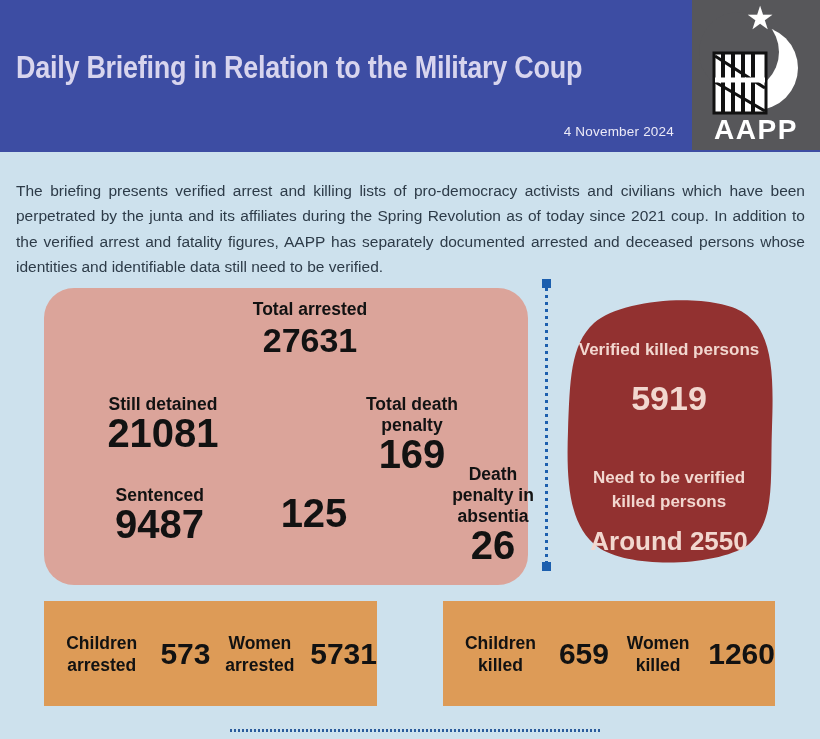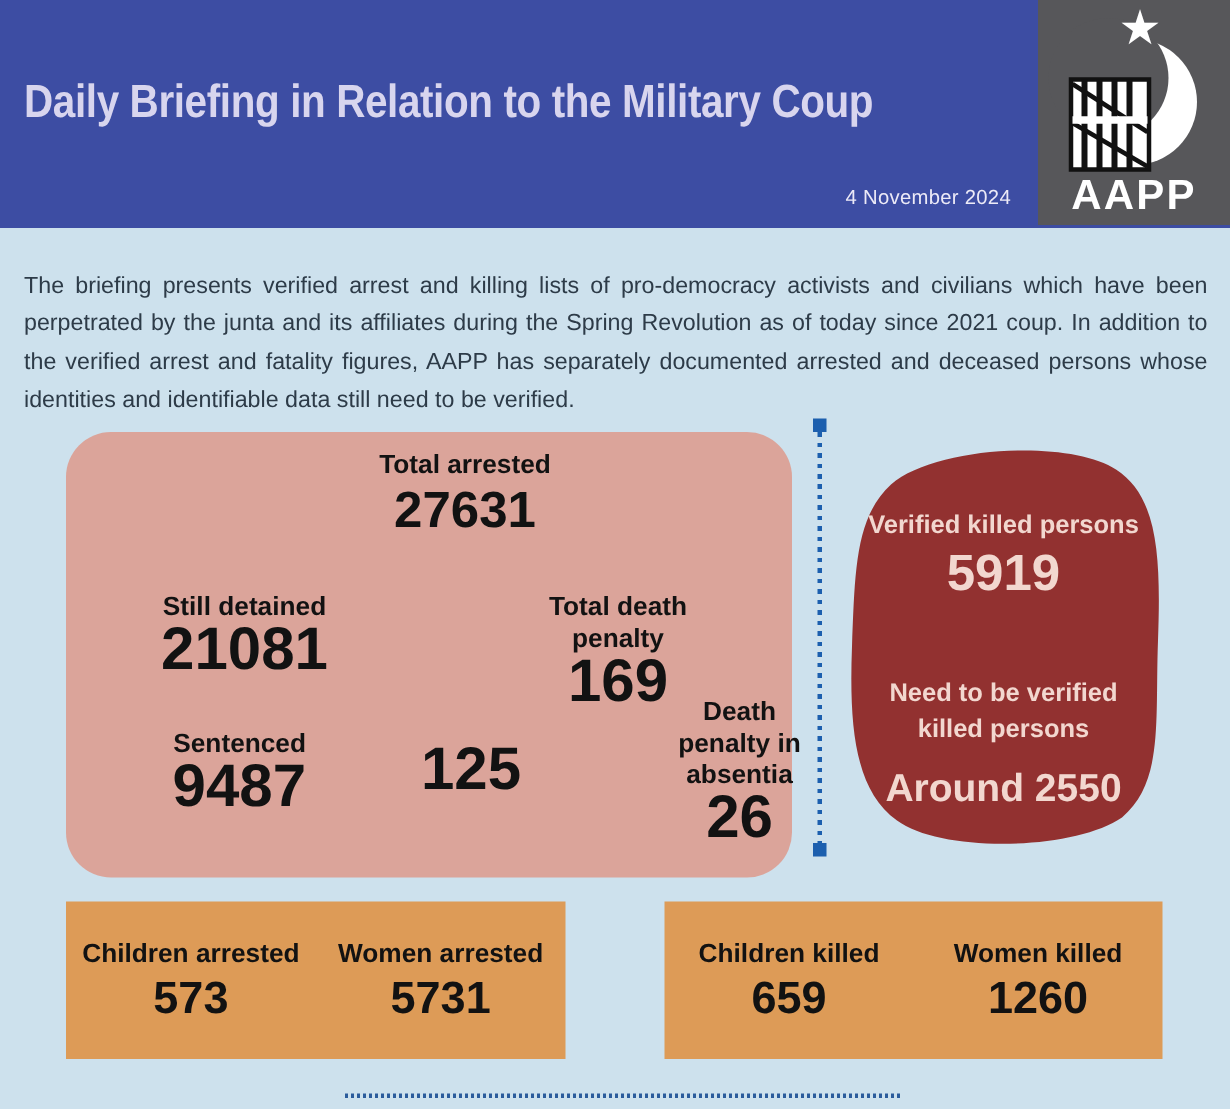--- a/index.html
+++ b/index.html
@@ -60,32 +60,32 @@
 
   
   .blob-wrap{position:absolute;left:558px;top:289px;width:222px;height:280px;}
   .blob-svg{position:absolute;inset:0;width:100%;height:100%;}
   .blob-content{
     position:absolute;inset:0;padding-top:50px;
     display:flex;flex-direction:column;align-items:center;text-align:center;
     color:#f2d7cf;
   }
   .blob-label{font-size:17px;font-weight:bold;line-height:21px;width:214px;}
-  .blob-value{font-size:34px;font-weight:bold;line-height:40px;margin-top:2px;}
+  .blob-value{font-size:34px;font-weight:bold;line-height:40px;margin-top:18px;}
   .blob-label.need{margin-top:48px;width:196px;line-height:24px;}
   .blob-value.around{font-size:26px;line-height:31px;margin-top:12px;}
 
   
   .orange{
     position:absolute;top:601px;height:105px;background:#dd9b57;
     display:flex;align-items:center;
   }
   .orange.left{left:44px;width:333px;}
   .orange.right{left:443px;width:332px;align-items:center;}
-  .o-cell{flex:1 1 50%;display:flex;flex-direction:column;align-items:center;text-align:center;gap:1px;}
+  .o-cell{flex:1 1 50%;display:flex;flex-direction:row;align-items:center;text-align:center;gap:1px;}
   .o-label{font-size:17.5px;font-weight:bold;line-height:22px;}
   .o-value{font-size:30px;font-weight:bold;line-height:37px;}
 
   
   .bottom-dots{
     position:absolute;left:230px;top:729px;width:370px;height:3px;
     background:repeating-linear-gradient(90deg,#2b5c9c 0 2px,transparent 2px 4px);
   }
 </style>
 </head>

